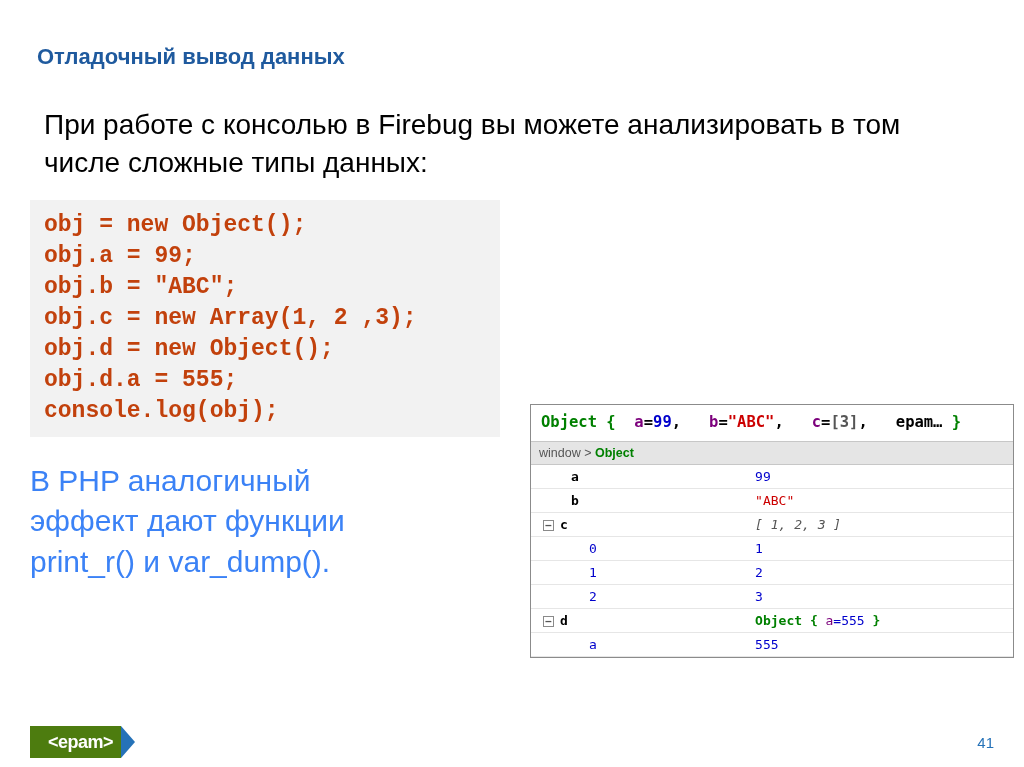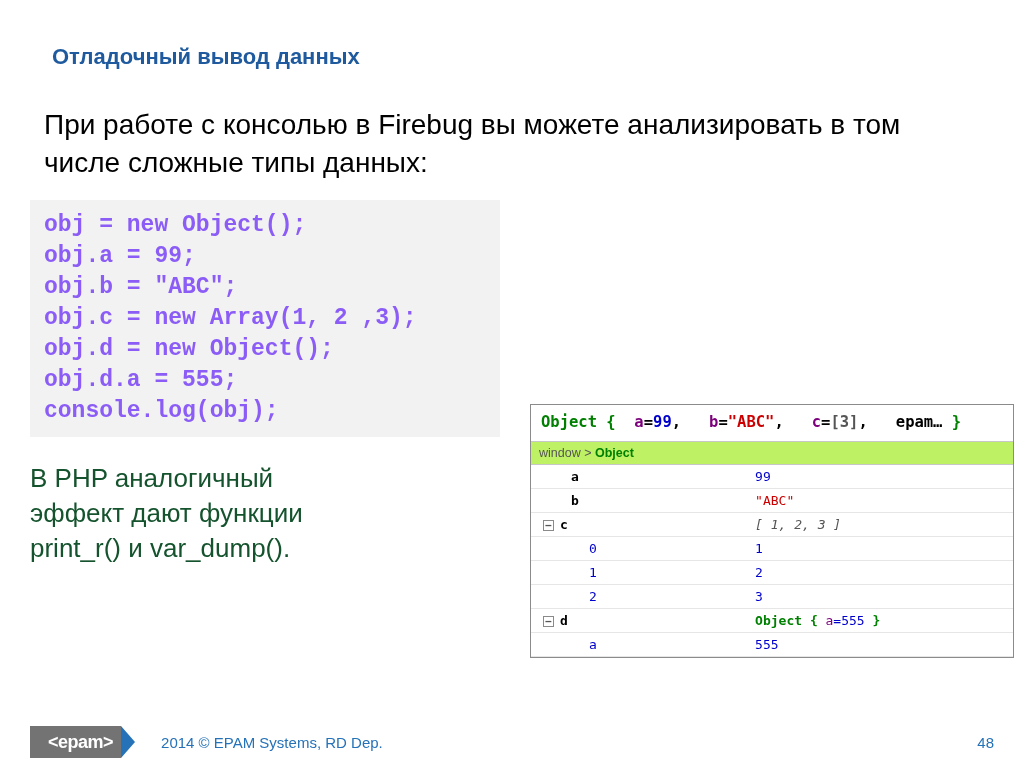--- a/index.html
+++ b/index.html
@@ -8,44 +8,44 @@
     height: 767px;
     font-family: Arial, sans-serif;
     background: #fff;
     position: relative;
     overflow: hidden;
   }
   .slide-title {
     color: #1f5a9e;
     font-weight: bold;
     font-size: 22px;
-    padding: 44px 0 0 52px;
+    padding: 44px 0 0 37px;
     font-family: Tahoma, Arial, sans-serif;
   }
   .body-text {
     color: #000;
     font-size: 28px;
     line-height: 1.35;
     padding: 36px 44px 0 44px;
   }
   .code-block {
     background: #f2f2f2;
     font-family: "Courier New", monospace;
     font-weight: bold;
     font-size: 23px;
     line-height: 1.35;
     padding: 10px 16px 10px 14px;
     margin: 18px 0 0 30px;
     width: 470px;
     white-space: pre;
-    color: #8b5cf6;
+    color: #c2410c;
   }
   .php-text {
-    color: #14532d;
-    font-size: 26px;
+    color: #3b82f6;
+    font-size: 30px;
     line-height: 1.35;
     padding: 24px 0 0 30px;
     width: 360px;
   }
   .firebug-panel {
     position: absolute;
     left: 530px;
     top: 404px;
     width: 484px;
     border: 1px solid #8b8b8b;
@@ -61,21 +61,21 @@
   }
   .fb-obj { color: #008000; }
   .fb-brace { color: #008000; font-weight: bold; }
   .fb-key { color: #7c007c; }
   .fb-eq { color: #000; }
   .fb-num-blue { color: #0000cc; }
   .fb-str-red { color: #cc0000; }
   .fb-arr { color: #555; }
   .fb-more { color: #000; font-weight: bold; }
   .fb-breadcrumb {
-    background: #bef264;
+    background: #e5e5e5;
     border-top: 1px solid #c7c7c7;
     border-bottom: 1px solid #c7c7c7;
     padding: 4px 8px;
     font-size: 12.5px;
     color: #555;
     font-family: Tahoma, Arial, sans-serif;
   }
   .fb-breadcrumb .bc-obj { color: #008000; font-weight: bold; }
   .fb-table {
     width: 100%;
@@ -115,21 +115,21 @@
   .val-objkey { color: #7c007c; }
   .footer {
     position: absolute;
     left: 0; bottom: 6px;
     width: 100%;
     height: 38px;
     display: flex;
     align-items: center;
   }
   .footer-blue {
-    background: #737373;
+    background: #4d7c0f;
     color: #fff;
     height: 32px;
     display: flex;
     align-items: center;
     padding: 0 8px 0 18px;
     margin-left: 30px;
     position: relative;
   }
   .footer-blue::after {
     content: "";
@@ -224,15 +224,14 @@
           <td>555</td>
         </tr>
       </tbody>
   </table>
 </div>
 
 <div class="footer">
   <div class="footer-blue">
     <span class="logo">&lt;epam&gt;</span>
   </div>
-  <span class="copyright">2014 © EPAM Systems, RD Dep.</span>
-  <span class="page-num">48</span>
+  <span class="page-num">41</span>
 </div>
 
 </body></html>

